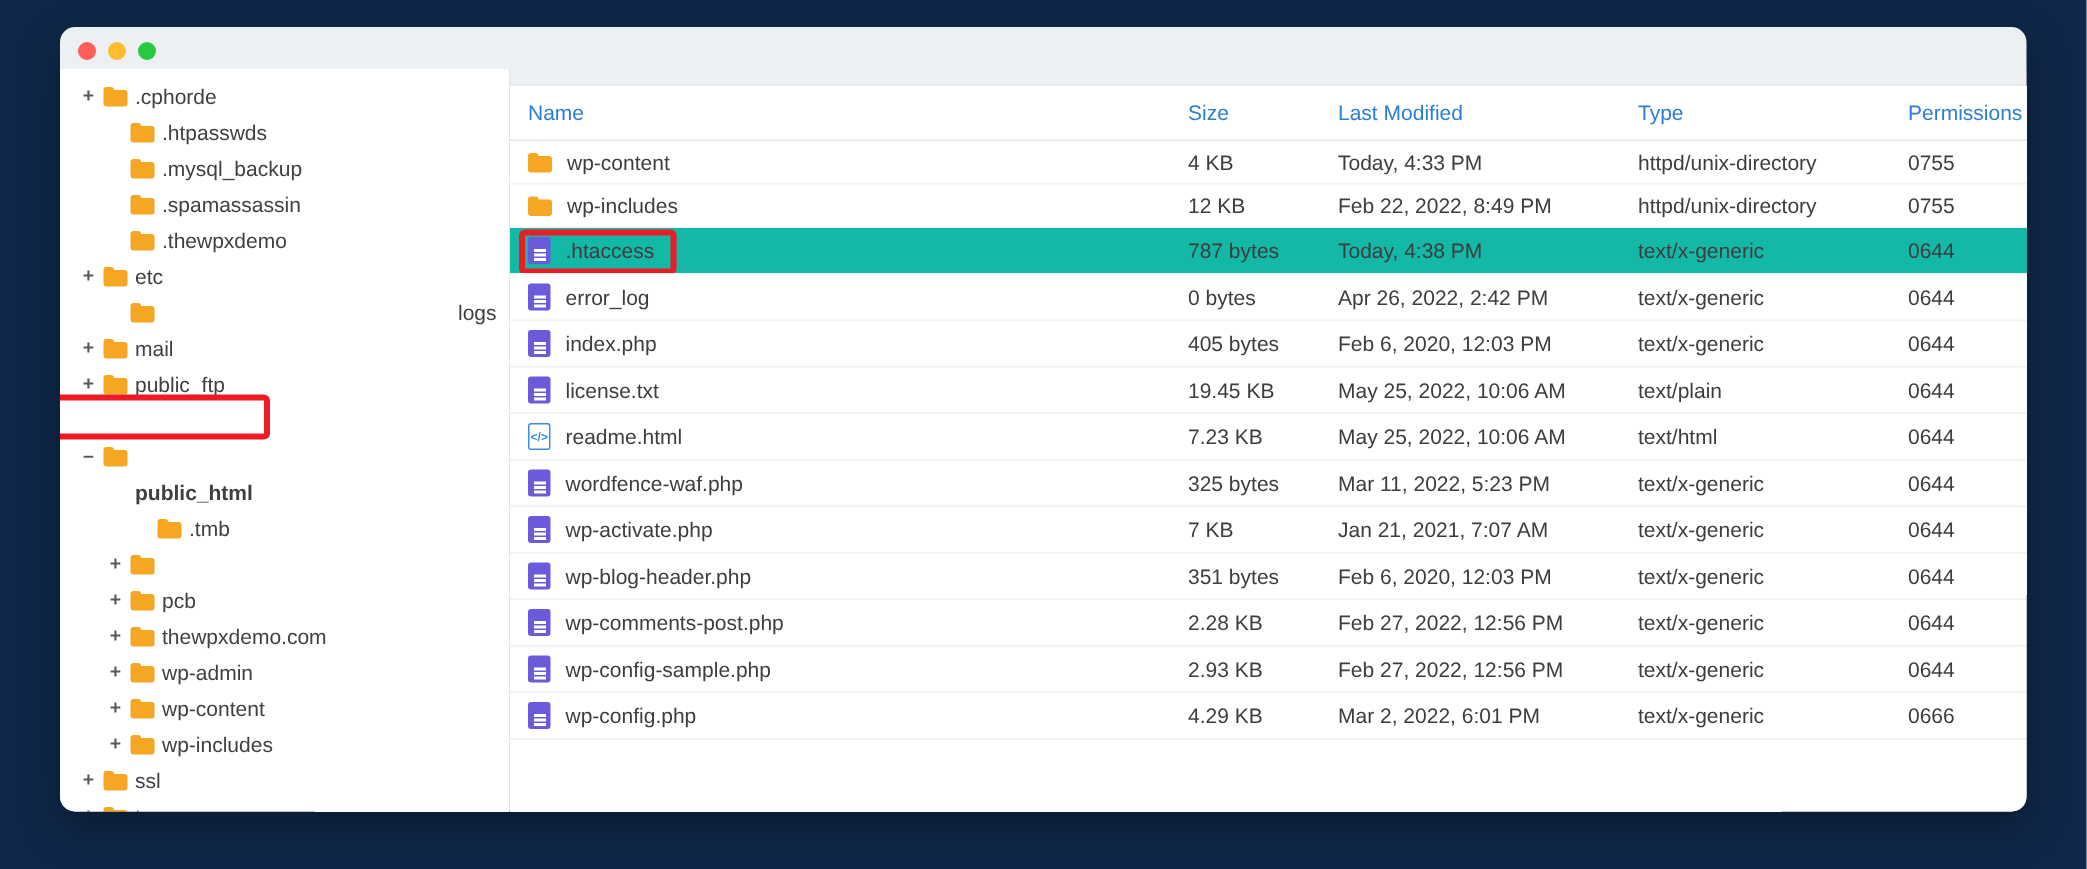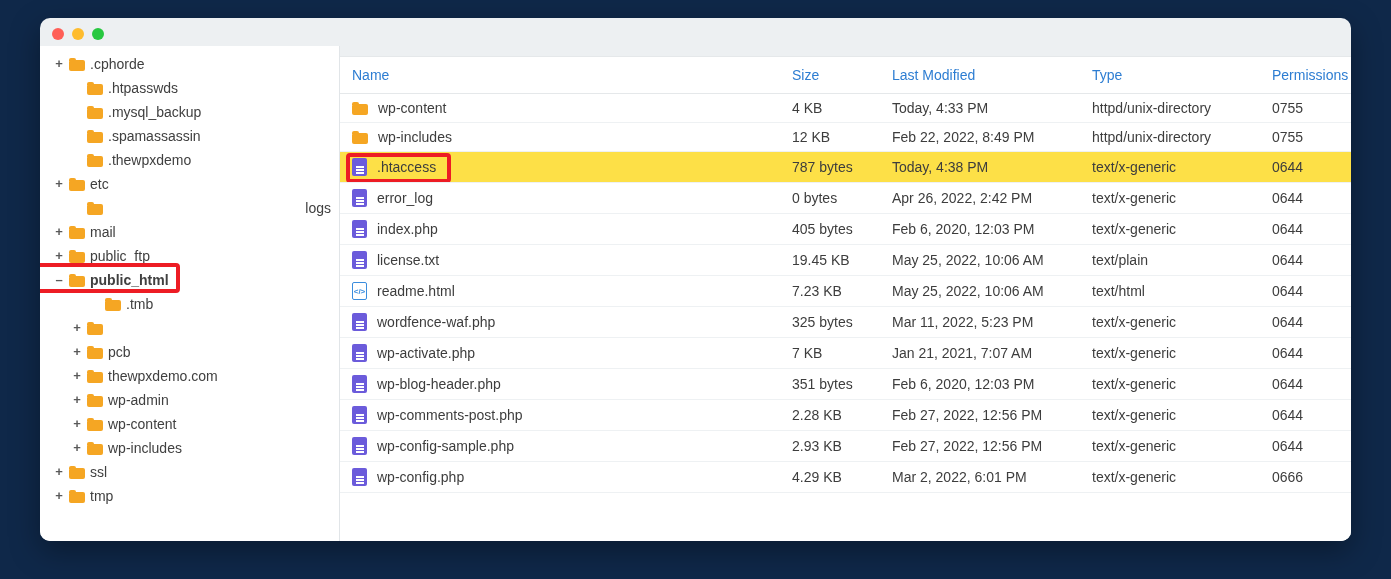--- a/index.html
+++ b/index.html
@@ -54,21 +54,21 @@
     width: 10px;
     text-align: center;
     font-weight: 700;
     color: #595959;
     cursor: pointer;
     font-size: 13px;
   }
   .toggle.empty { visibility: hidden; }
   .tree-row .folder-icon { flex: 0 0 auto; }
   .tree-row .label { flex: 1; }
-  .tree-row.bold .label { font-weight: 700; }
+  .tree-row.bold .label { font-weight: 700; margin-top: 48px; }
   .highlight-red {
     position: absolute;
     border: 4px solid #ed1c24;
     border-radius: 4px;
     pointer-events: none;
   }
   .content {
     flex: 1;
     background: #edf0f2;
     padding: 10px 0 0 0;
@@ -89,21 +89,21 @@
     color: #2d7dd2;
     font-weight: 400;
     border-bottom: 1px solid #e5e8ea;
     background: #fff;
     cursor: pointer;
     white-space: nowrap;
     overflow: hidden;
   }
   tbody tr { border-bottom: 1px solid #eef1f3; }
   tbody td { padding: 6px 12px; white-space: nowrap; overflow: hidden; }
-  tbody tr.selected { background: #fde047; margin-left: 15px; }
+  tbody tr.selected { background: #14b8a6; margin-left: 15px; }
   .col-name { width: 440px; }
   .col-size { width: 100px; }
   .col-mod  { width: 200px; }
   .col-type { width: 180px; }
   .col-perm { width: 100px; }
   .name-cell { display: flex; align-items: center; gap: 10px; position: relative; }
   
   .folder-icon {
     width: 16px; height: 13px; position: relative; display: inline-block;
   }

